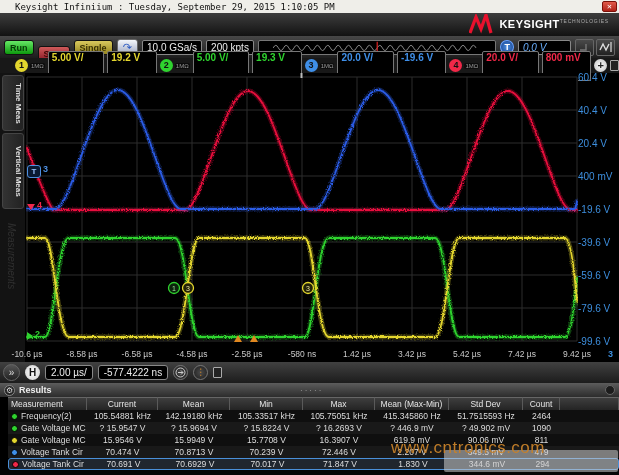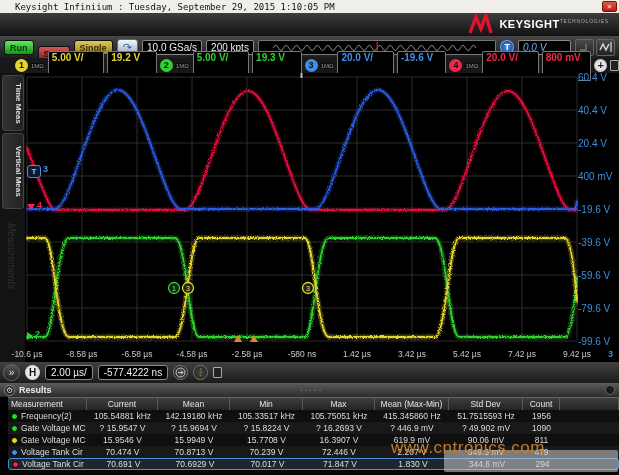--- a/index.html
+++ b/index.html
@@ -340,21 +340,21 @@
       <div class="cell c0">
           <span class="meas-dot" style="background-color: rgb(47, 211, 47);"></span>
           <span>Frequency(2)</span>
         </div>
       <div class="cell c1">105.54881 kHz</div>
       <div class="cell c2">142.19180 kHz</div>
       <div class="cell c3">105.33517 kHz</div>
       <div class="cell c4">105.75051 kHz</div>
       <div class="cell c5">415.345860 Hz</div>
       <div class="cell c6">51.7515593 Hz</div>
-      <div class="cell c7">1956</div>
+      <div class="cell c7">2464</div>
       <div class="cell c8"></div>
     </div>
 
     <div class="tbl-row row-b">
       <div class="cell c0">
           <span class="meas-dot" style="background-color: rgb(47, 211, 47);"></span>
           <span>Gate Voltage MC</span>
         </div>
       <div class="cell c1">? 15.9547 V</div>
       <div class="cell c2">? 15.9694 V</div>

